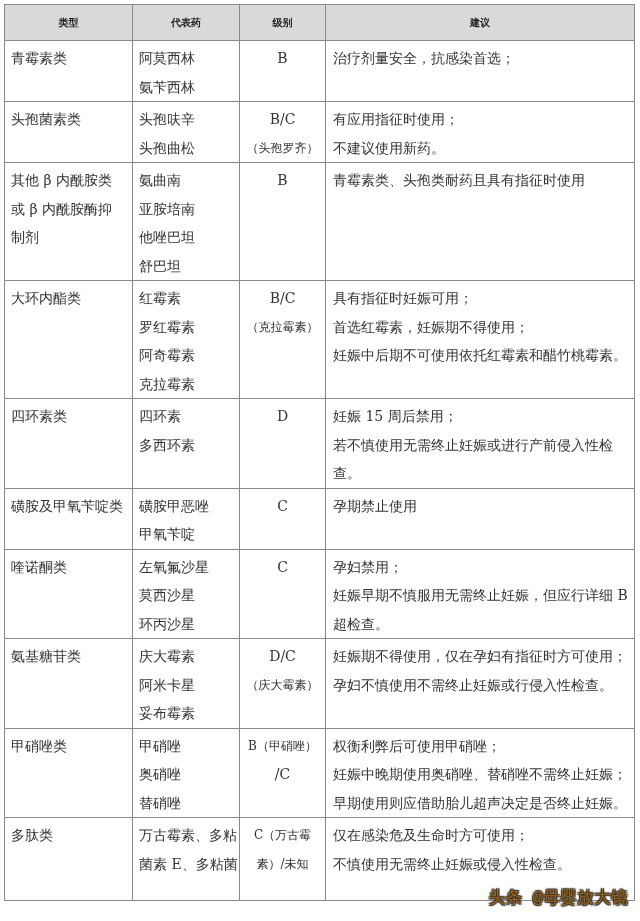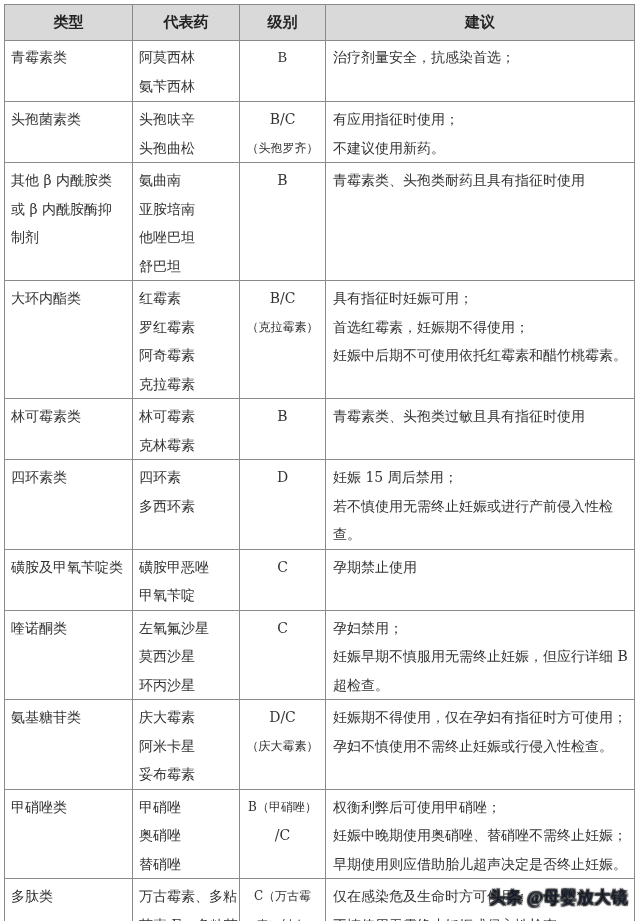--- a/index.html
+++ b/index.html
@@ -15,32 +15,32 @@
   table.drug-table col.c3 { width: 86px; }
   table.drug-table col.c4 { width: 309px; }
   table.drug-table th, table.drug-table td {
     border: 1px solid #8a8a8a;
     vertical-align: top;
     padding: 0;
   }
   table.drug-table th {
     background: #d9d9d9; height: 35px;
     font-family: "DejaVu Sans", "Liberation Sans", sans-serif;
-    font-weight: bold; font-size: 15px; color: #222222;
+    font-weight: bold; font-size: 10px; color: #222222;
     text-align: center; vertical-align: middle;
   }
   .cell-lines { padding: 3px 6px 0 6px; }
   .line { display: block; height: 28.5px; line-height: 28.5px; white-space: nowrap; }
   td.grade .line { text-align: center; }
   td.grade .line.small { font-size: 12px; }
   td.advice .cell-lines { padding-left: 7px; padding-right: 2px; }
   .watermark {
     position: absolute; right: 12px; bottom: 12px;
-    font-family: Liberation Serif, serif;
-    font-size: 17px; color: #0f172a;
+    font-family: Liberation Mono, monospace;
+    font-size: 17px; color: #a16207;
     text-shadow: 0 0 2px #333, 1px 1px 1px #333, -1px -1px 1px #333, 1px -1px 1px #333, -1px 1px 1px #333;
   }
 </style>
 </head>
 <body>
 
 <table class="drug-table">
   <colgroup>
       <col class="c1">
       <col class="c2">
@@ -49,21 +49,21 @@
     </colgroup>
   <thead>
     <tr>
       <th>类型</th>
       <th>代表药</th>
       <th>级别</th>
       <th>建议</th>
     </tr>
   </thead>
   <tbody id="tbody">
-      <tr style="height: 50px; font-family: Liberation Serif, serif;">
+      <tr style="height: 50px;">
         <td class="type">
           <div class="cell-lines">
             <span class="line">青霉素类</span>
           </div>
         </td>
         <td class="drugs">
           <div class="cell-lines">
             <span class="line">阿莫西林</span>
             <span class="line">氨苄西林</span>
           </div>
@@ -149,43 +149,20 @@
           <div class="cell-lines">
             <span class="line">B/C</span>
             <span class="line small">（克拉霉素）</span>
           </div>
         </td>
         <td class="advice">
           <div class="cell-lines">
             <span class="line">具有指征时妊娠可用；</span>
             <span class="line">首选红霉素，妊娠期不得使用；</span>
             <span class="line">妊娠中后期不可使用依托红霉素和醋竹桃霉素。</span>
-          </div>
-        </td>
-      </tr>
-      <tr style="height: 57px;">
-        <td class="type">
-          <div class="cell-lines">
-            <span class="line">林可霉素类</span>
-          </div>
-        </td>
-        <td class="drugs">
-          <div class="cell-lines">
-            <span class="line">林可霉素</span>
-            <span class="line">克林霉素</span>
-          </div>
-        </td>
-        <td class="grade">
-          <div class="cell-lines">
-            <span class="line">B</span>
-          </div>
-        </td>
-        <td class="advice">
-          <div class="cell-lines">
-            <span class="line">青霉素类、头孢类过敏且具有指征时使用</span>
           </div>
         </td>
       </tr>
       <tr style="height: 86px;">
         <td class="type">
           <div class="cell-lines">
             <span class="line">四环素类</span>
           </div>
         </td>
         <td class="drugs">

